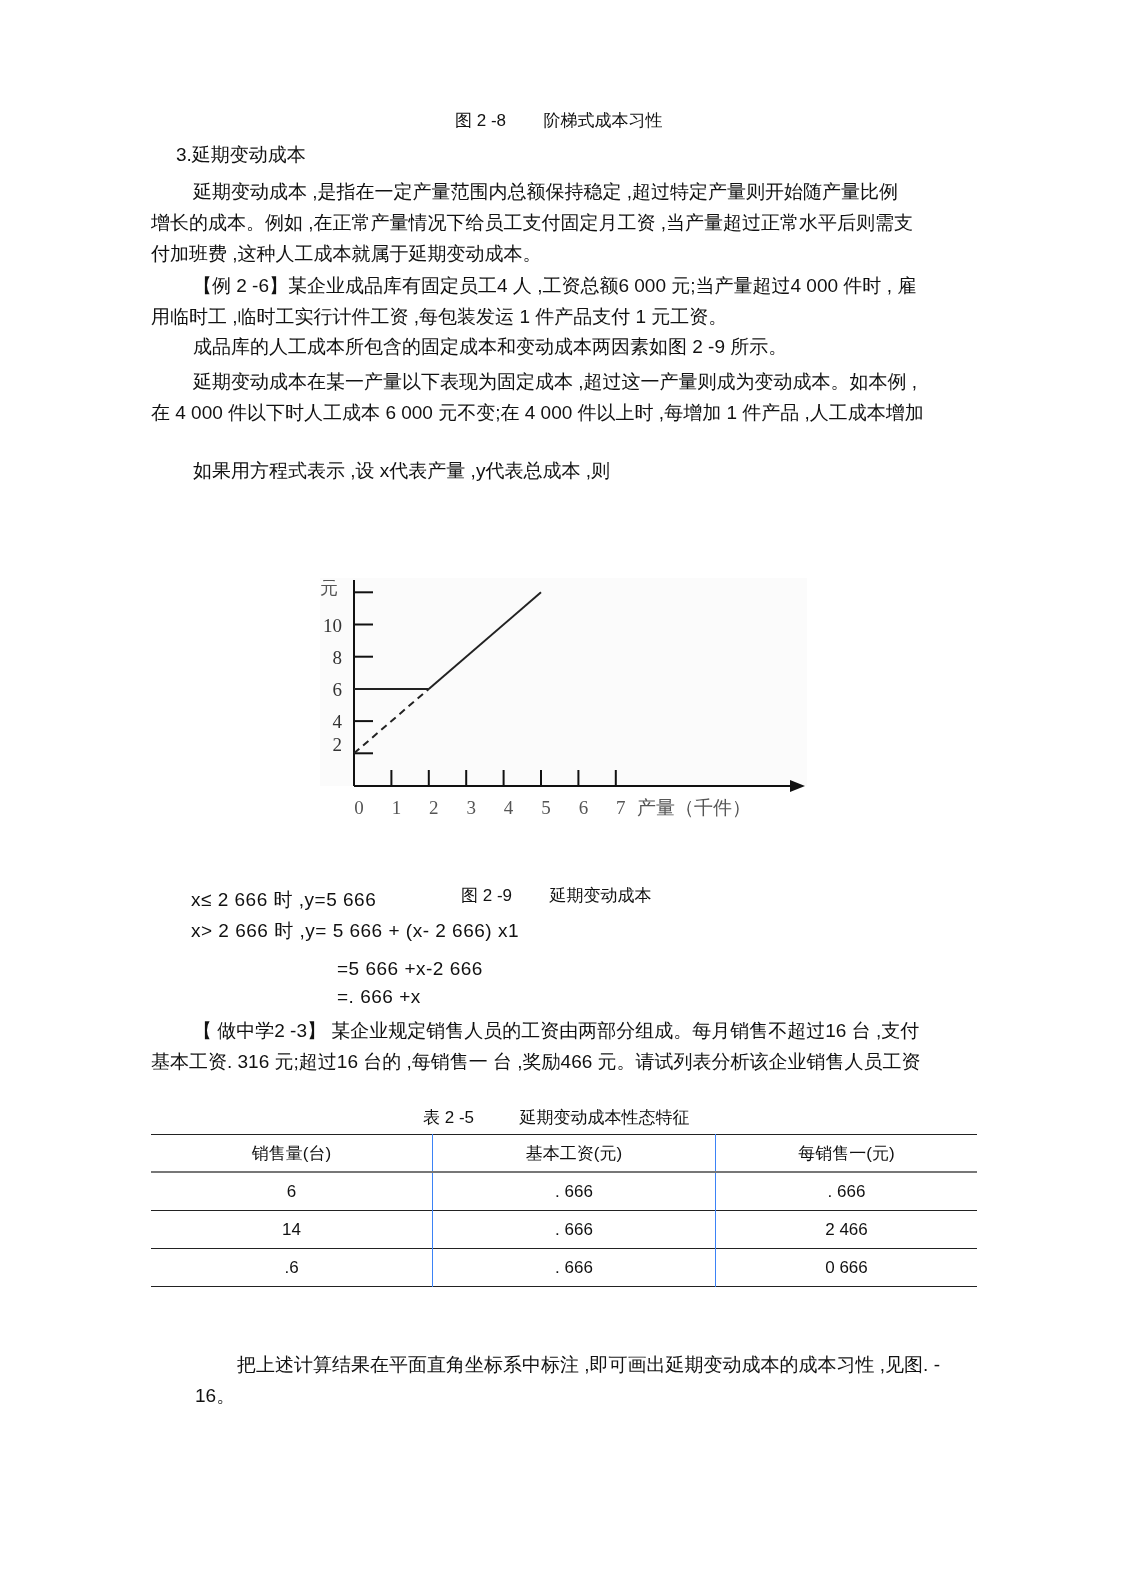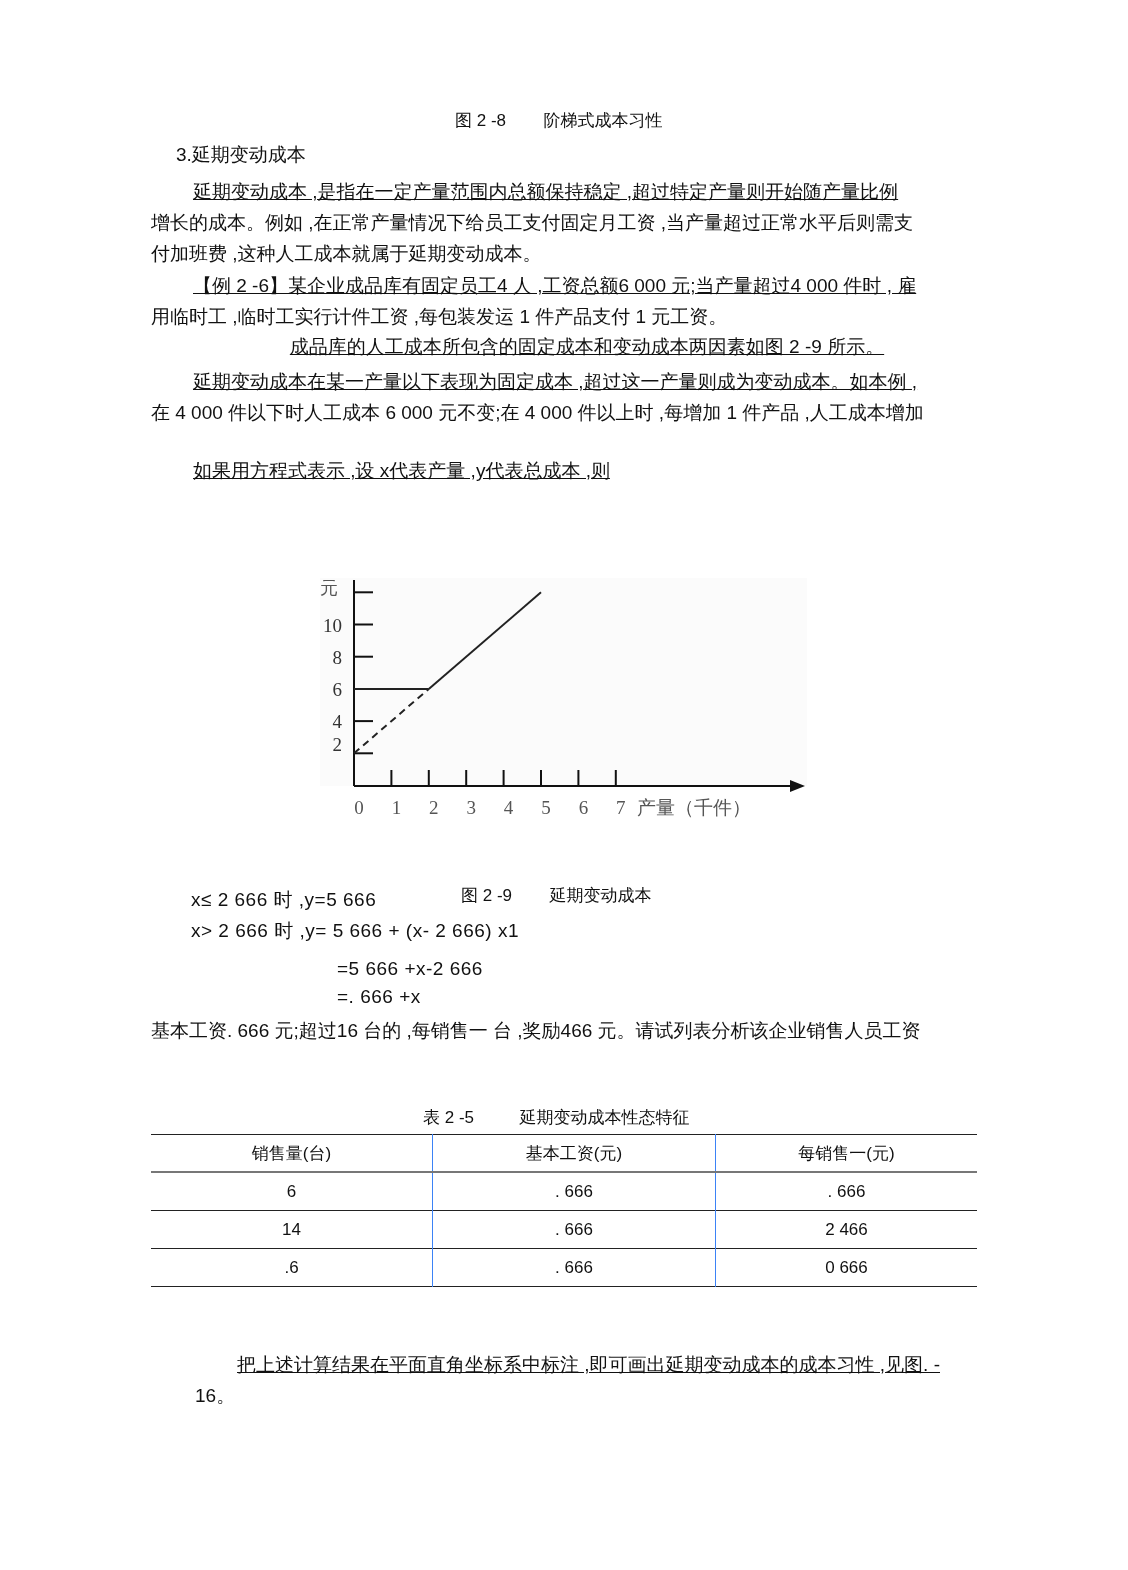--- a/index.html
+++ b/index.html
@@ -3,21 +3,21 @@
 <meta charset="utf-8">
 <style>
   html, body { margin: 0; padding: 0; background: #ffffff; }
   body { width: 1128px; height: 1570px; position: relative; overflow: hidden;
          font-family: "Liberation Sans", "DejaVu Sans", sans-serif; color: #111; }
   .abs { position: absolute; white-space: nowrap; }
   .txt { font-size: 19px; line-height: 28px; }
   .cap { font-size: 17px; }
   .para { position: absolute; left: 151px; width: 830px; font-size: 19px; line-height: 31px; }
   .para .line { display: block; white-space: nowrap; }
-  .ind { padding-left: 42px; text-decoration: underline; }
+  .ind { padding-left: 42px; }
   table.t { position: absolute; left: 151px; top: 1134px; width: 826px; border-collapse: collapse; font-size: 17px; }
   table.t th, table.t td { text-align: center; height: 37px; padding: 0; font-weight: normal; }
   table.t th { height: 36px; }
   table.t tr { border-bottom: 1px solid #222; }
   table.t tr.hdr { border-top: 1.5px solid #222; border-bottom: 2px solid #777; }
   table.t tr.mid { border-bottom: 2px solid #888; }
   table.t th + th, table.t td + td { border-left: 1px solid #3b82f6; }
   svg#chart text { font-family: "Liberation Serif", "DejaVu Serif", serif; }
 </style>
 </head>
@@ -35,21 +35,21 @@
   <span class="line ind">延期变动成本 ,是指在一定产量范围内总额保持稳定 ,超过特定产量则开始随产量比例</span>
   <span class="line">增长的成本。例如 ,在正常产量情况下给员工支付固定月工资 ,当产量超过正常水平后则需支</span>
   <span class="line">付加班费 ,这种人工成本就属于延期变动成本。</span>
 </div>
 
 <div class="para" style="top:270px;">
   <span class="line ind">【例 2 -6】某企业成品库有固定员工4 人 ,工资总额6 000 元;当产量超过4 000 件时 , 雇</span>
   <span class="line">用临时工 ,临时工实行计件工资 ,每包装发运 1 件产品支付 1 元工资。</span>
 </div>
 
-<div class="para" style="top:331px;text-align:center;">
+<div class="para" style="top:331px;">
   <span class="line ind">成品库的人工成本所包含的固定成本和变动成本两因素如图 2 -9 所示。</span>
 </div>
 
 <div class="para" style="top:366px;">
   <span class="line ind">延期变动成本在某一产量以下表现为固定成本 ,超过这一产量则成为变动成本。如本例 ,</span>
   <span class="line">在 4 000 件以下时人工成本 6 000 元不变;在 4 000 件以上时 ,每增加 1 件产品 ,人工成本增加</span>
 </div>
 
 <div class="para" style="top:455px;">
   <span class="line ind">如果用方程式表示 ,设 x代表产量 ,y代表总成本 ,则</span>
@@ -105,21 +105,22 @@
   <span style="display:inline-block;width:28px"></span>
   <span>延期变动成本</span>
 </div>
 
 <div class="abs txt" style="left:191px; top:886px; letter-spacing:0.5px;">x≤  2 666 时 ,y=5 666</div>
 <div class="abs txt" style="left:191px; top:917px; letter-spacing:0.5px;">x&gt; 2  666  时  ,y= 5  666  + (x- 2  666)  x1</div>
 <div class="abs txt" style="left:337px; top:955px; letter-spacing:0.5px;">=5 666  +x-2 666</div>
 <div class="abs txt" style="left:337px; top:983px; letter-spacing:0.5px;">=.  666  +x</div>
 
 <div class="para" style="top:1015px;">
-  <span class="line">基本工资. 666 元;超过16 台的 ,每销售一 台 ,奖励466 元。请试列表分析该企业销售人员工资</span>
+  <span class="line ind">【 做中学2 -3】    某企业规定销售人员的工资由两部分组成。每月销售不超过16 台 ,支付</span>
+  <span class="line">基本工资. 316 元;超过16 台的 ,每销售一 台 ,奖励466 元。请试列表分析该企业销售人员工资</span>
 </div>
 
 <div class="abs cap" style="left:423px; top:1106px;">
   <span>表 2 -5</span>
   <span style="display:inline-block;width:36px"></span>
   <span>延期变动成本性态特征</span>
 </div>
 
 <table class="t">
   <tbody>

